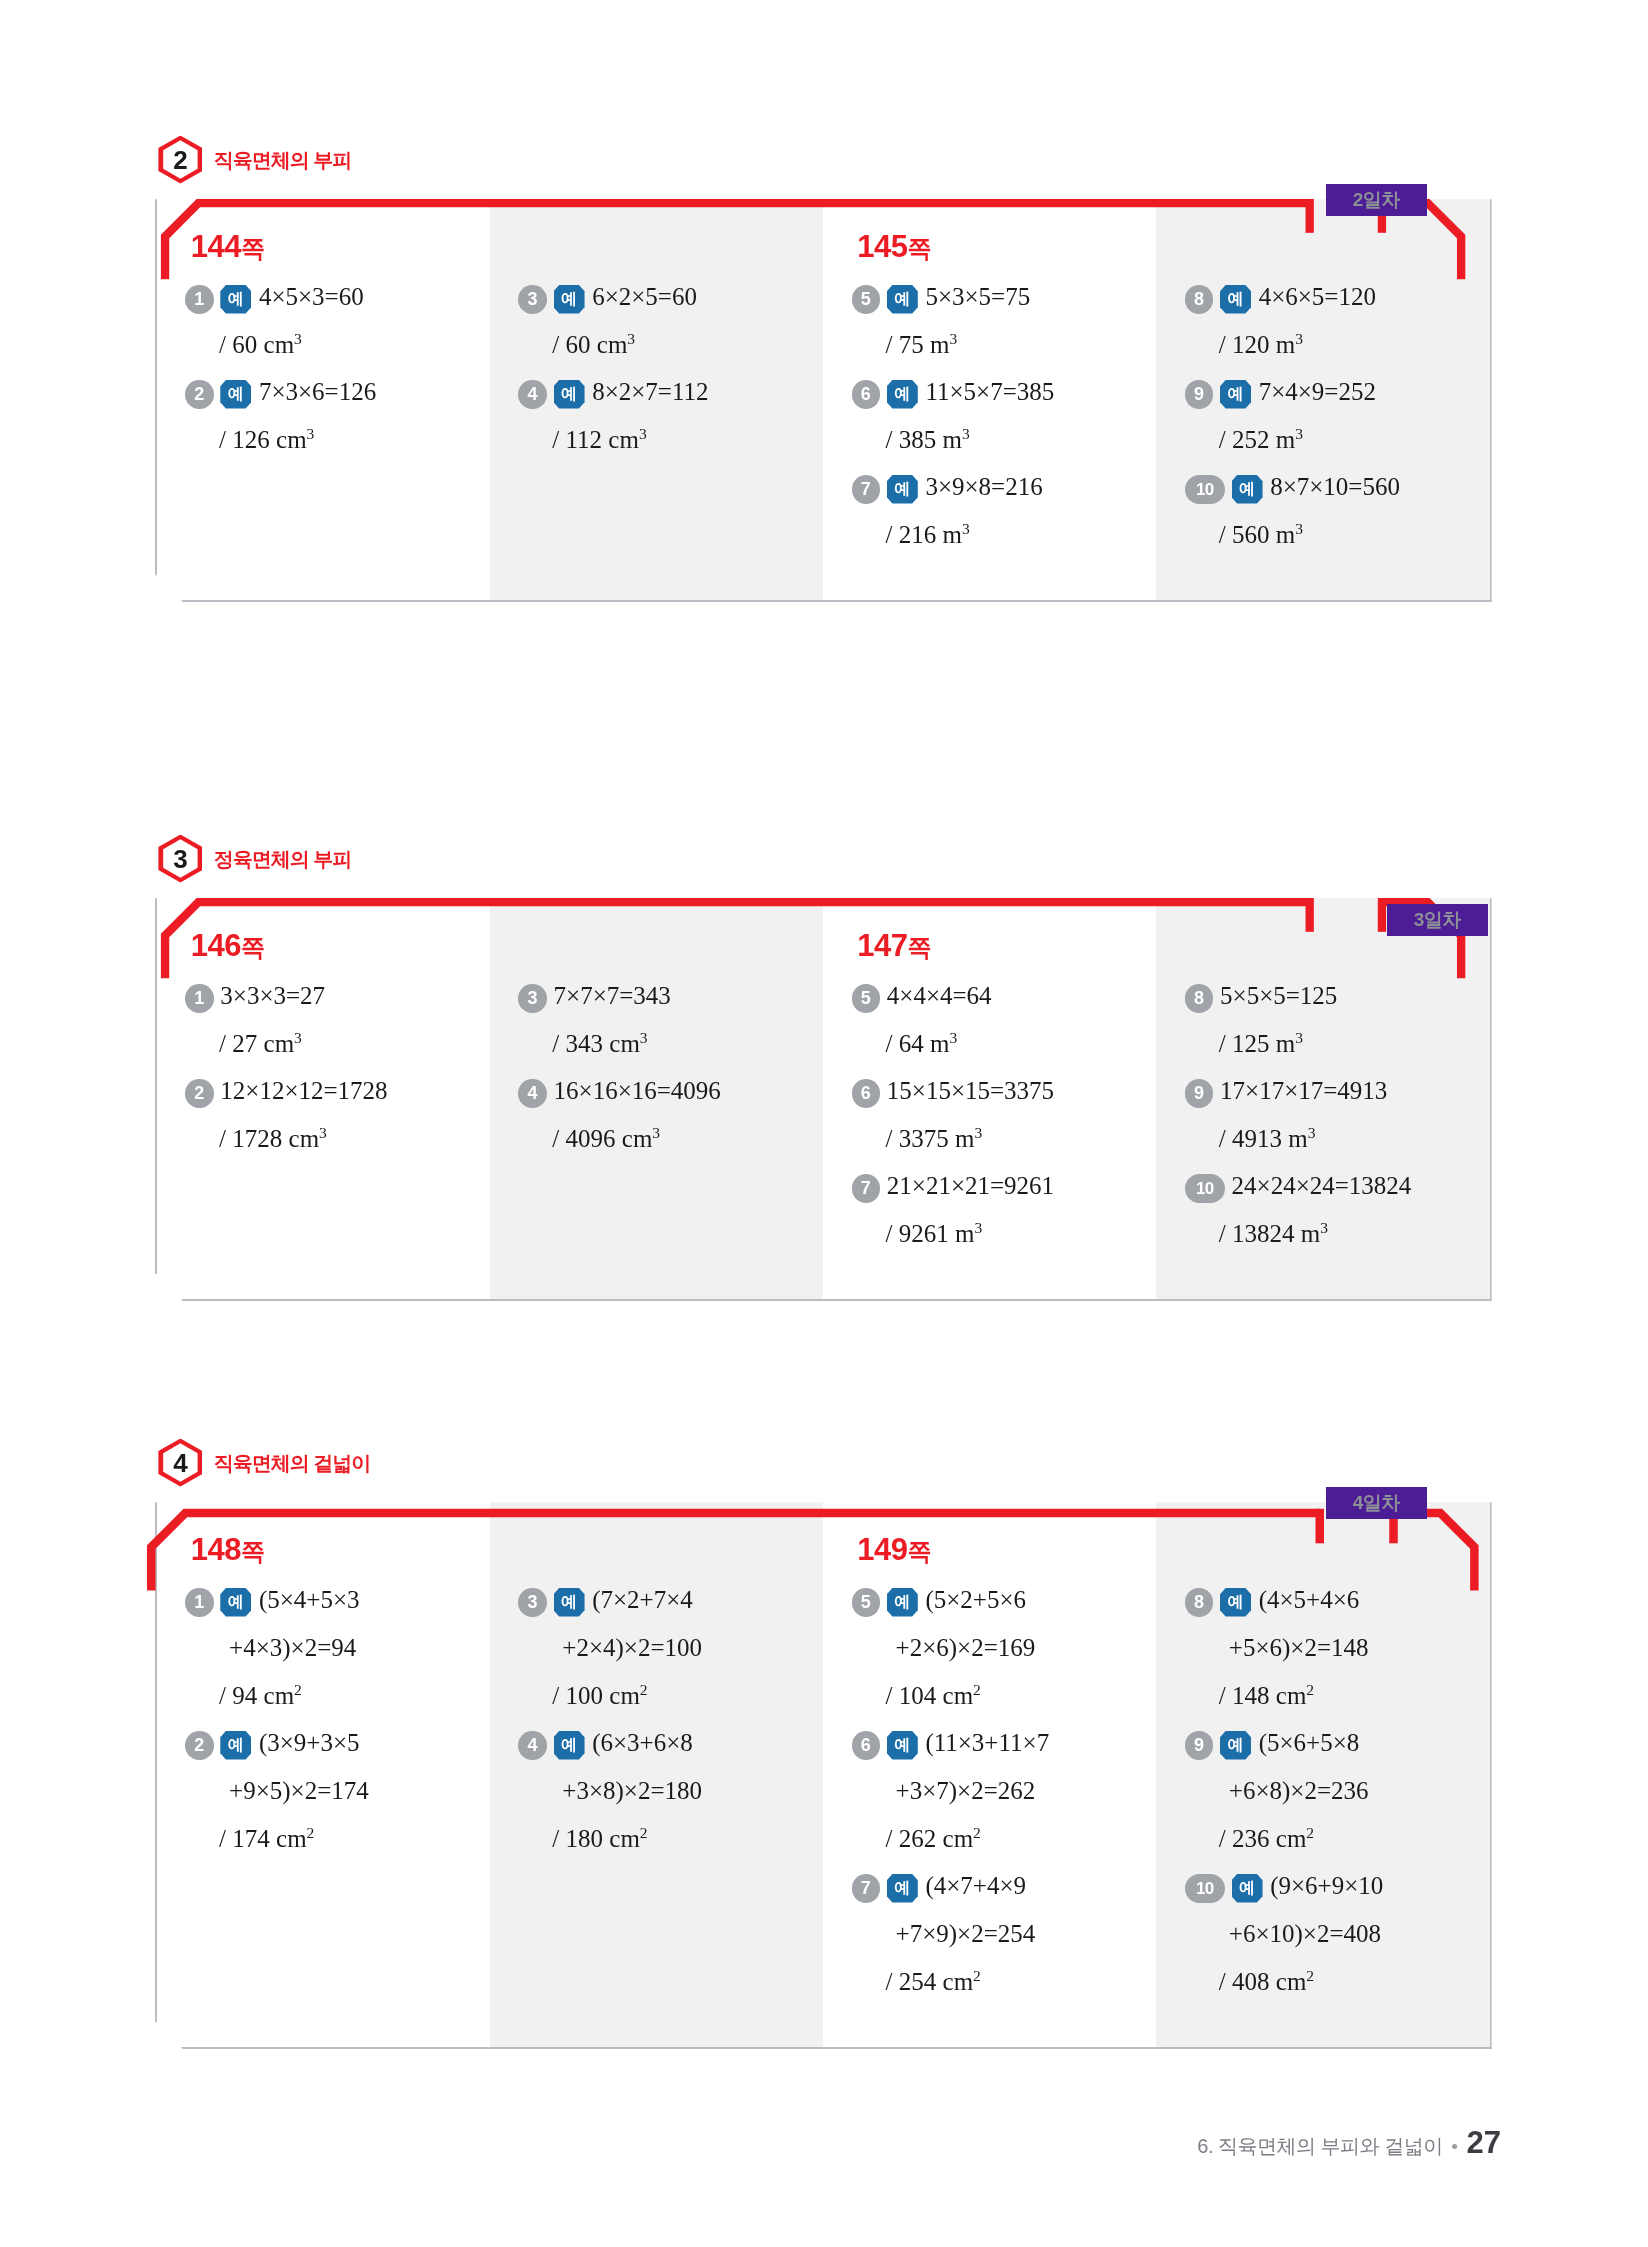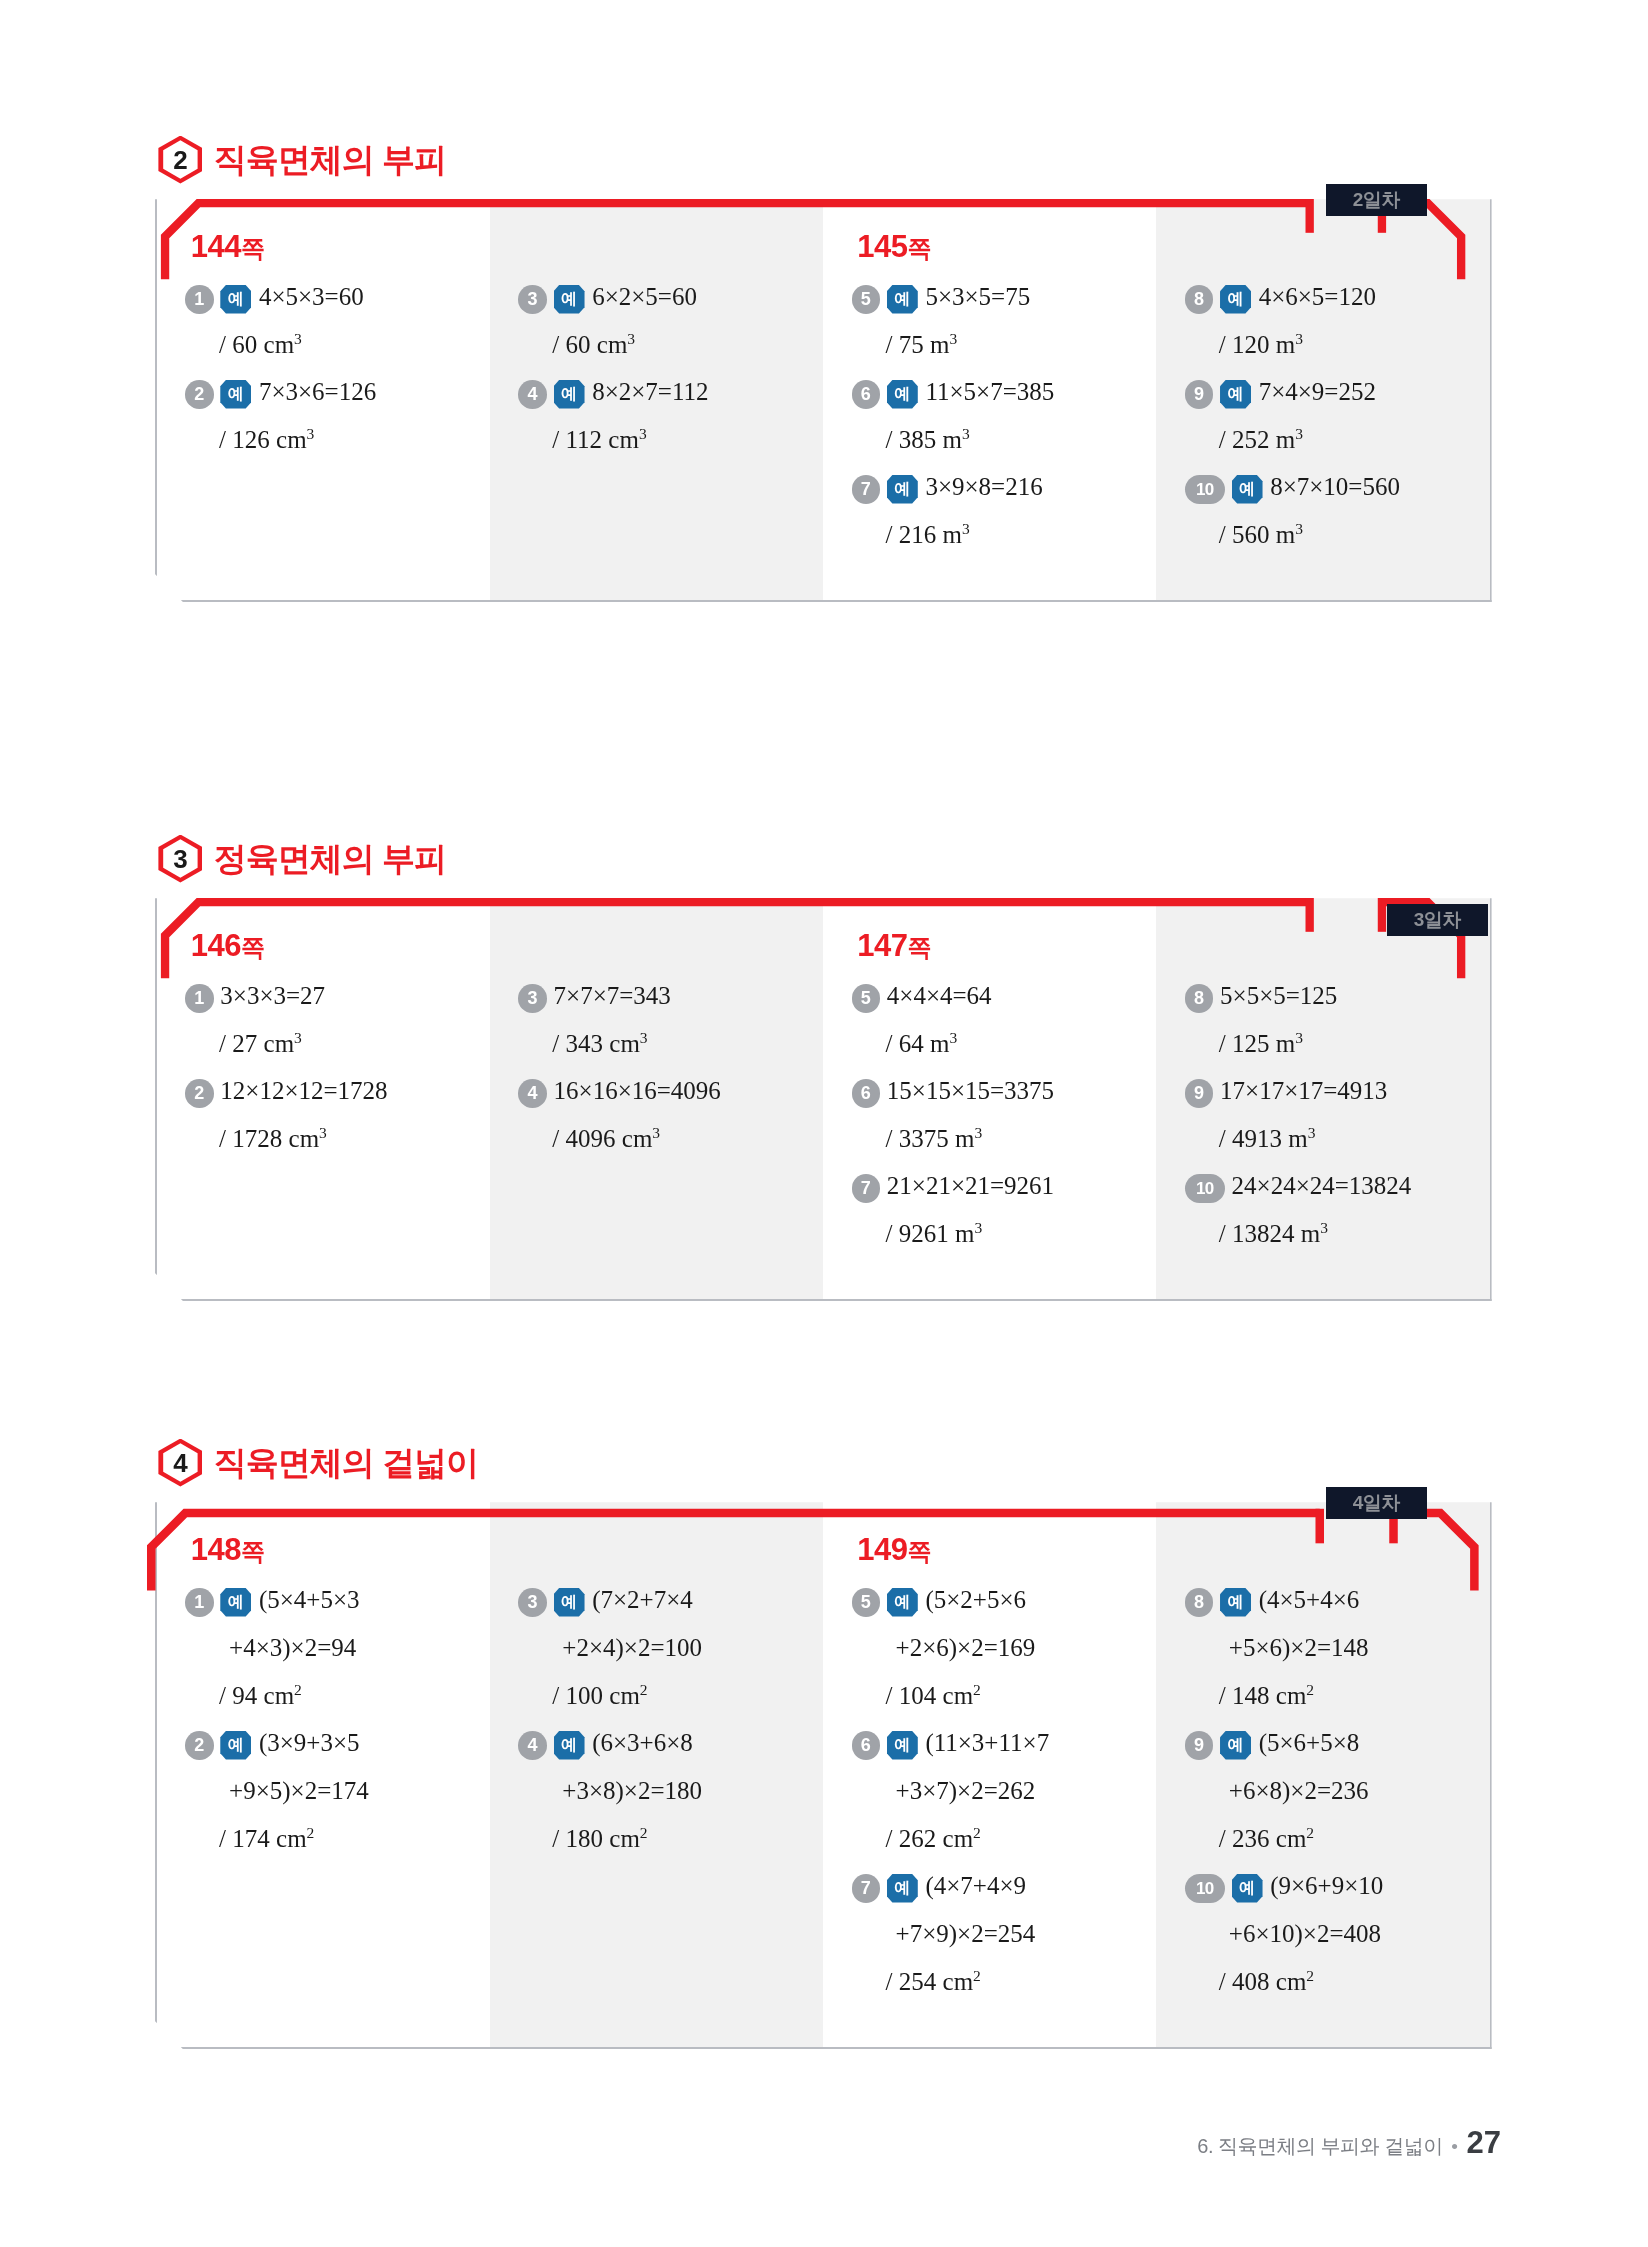--- a/index.html
+++ b/index.html
@@ -30,21 +30,21 @@
   .hexbadge .hexin{
     position:absolute;left:4.8px;top:4.8px;right:4.8px;bottom:4.8px;
     background:#ffffff;
     clip-path:polygon(50% 0%,100% 26%,100% 74%,50% 100%,0% 74%,0% 26%);
   }
   .hexbadge .hexnum{
     position:absolute;inset:0;display:flex;align-items:center;justify-content:center;
     font-size:26px;font-weight:bold;color:#1a1a1a;line-height:1;
   }
   .sec-title{
-    font-size:33px;font-weight:bold;color:#ec1c24;letter-spacing:-1px;
+    font-size:20px;font-weight:bold;color:#ec1c24;letter-spacing:-1px;
     line-height:1;
   }
 
   
   .card{
     position:relative;
     border:2.9px solid #b9bcc2;
     border-top:none;
     background:#ffffff;
     margin-left:7.6px;
@@ -101,21 +101,21 @@
   }
   .expr{white-space:nowrap;}
   .expr sup{font-size:0.62em;vertical-align:super;line-height:0;}
   .indent-cont{padding-left:44px;}
   .indent-res{padding-left:34px;}
 
   
   .daytab{
     position:absolute;z-index:7;
     top:-20px;height:40px;
-    background:#0f172a;
+    background:#4c1d95;
     display:flex;align-items:center;justify-content:center;
     font-family:"Liberation Sans",sans-serif;
     font-size:19px;color:#8d9096;font-weight:bold;letter-spacing:-0.5px;
     padding:0 13.3px;
   }
 
   
   .footer{
     position:absolute;right:147px;bottom:86px;
     display:flex;align-items:baseline;

